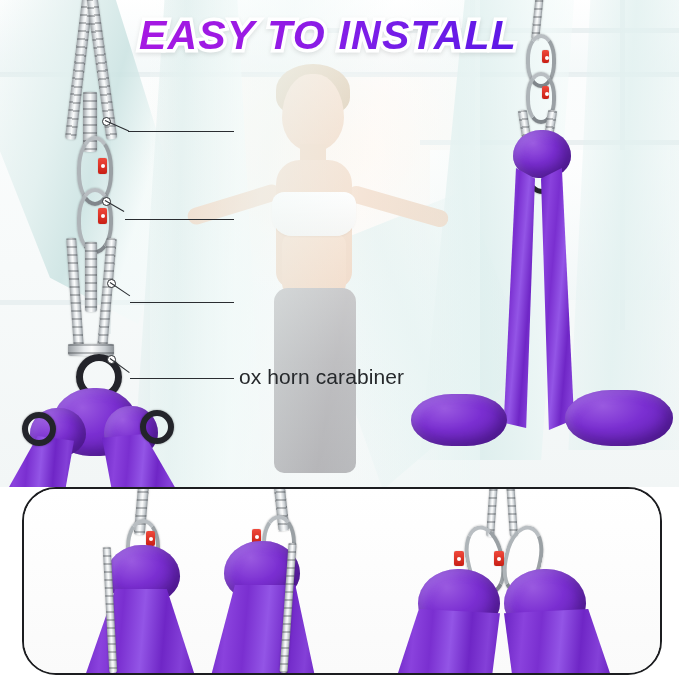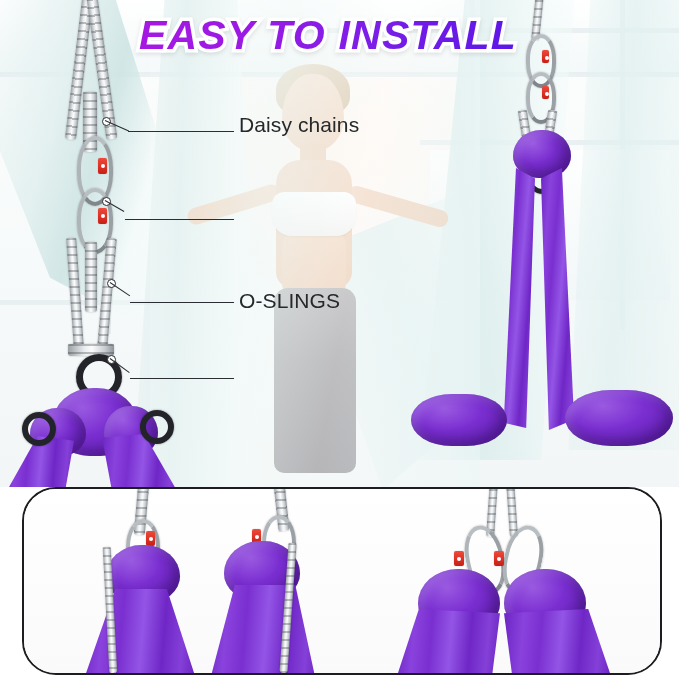--- a/index.html
+++ b/index.html
@@ -208,22 +208,21 @@
     <div class="lead" style="left:125px;top:219px;width:109px;"></div>
 
     <div class="dot" style="left:106.5px;top:278.5px;"></div>
     <div class="lead-d" style="left:110px;top:282px;width:24px;transform:rotate(34deg);"></div>
     <div class="lead" style="left:130px;top:302px;width:104px;"></div>
 
     <div class="dot" style="left:106.5px;top:354.5px;"></div>
     <div class="lead-d" style="left:110px;top:358px;width:24px;transform:rotate(36deg);"></div>
     <div class="lead" style="left:130px;top:378px;width:104px;"></div>
 
-    <div class="label" style="left:239px;top:112px;">Daisy chains</div>
-    <div class="label" style="left:239px;top:288px;">O-SLINGS</div>
+    <div class="label" style="left:239px;top:364px;">ox horn carabiner</div>
 
     <div id="title-stroke">EASY TO INSTALL</div>
     <div id="title">EASY TO INSTALL</div>
   </div>
 
   <div id="bottom-panel">
     <div id="bp-inner"></div>
 
     <div class="bp-cell" style="left:38px;width:160px;">
       <div class="strap" style="position:absolute;left:74px;top:-6px;width:11px;height:52px;transform:rotate(5deg);"></div>

